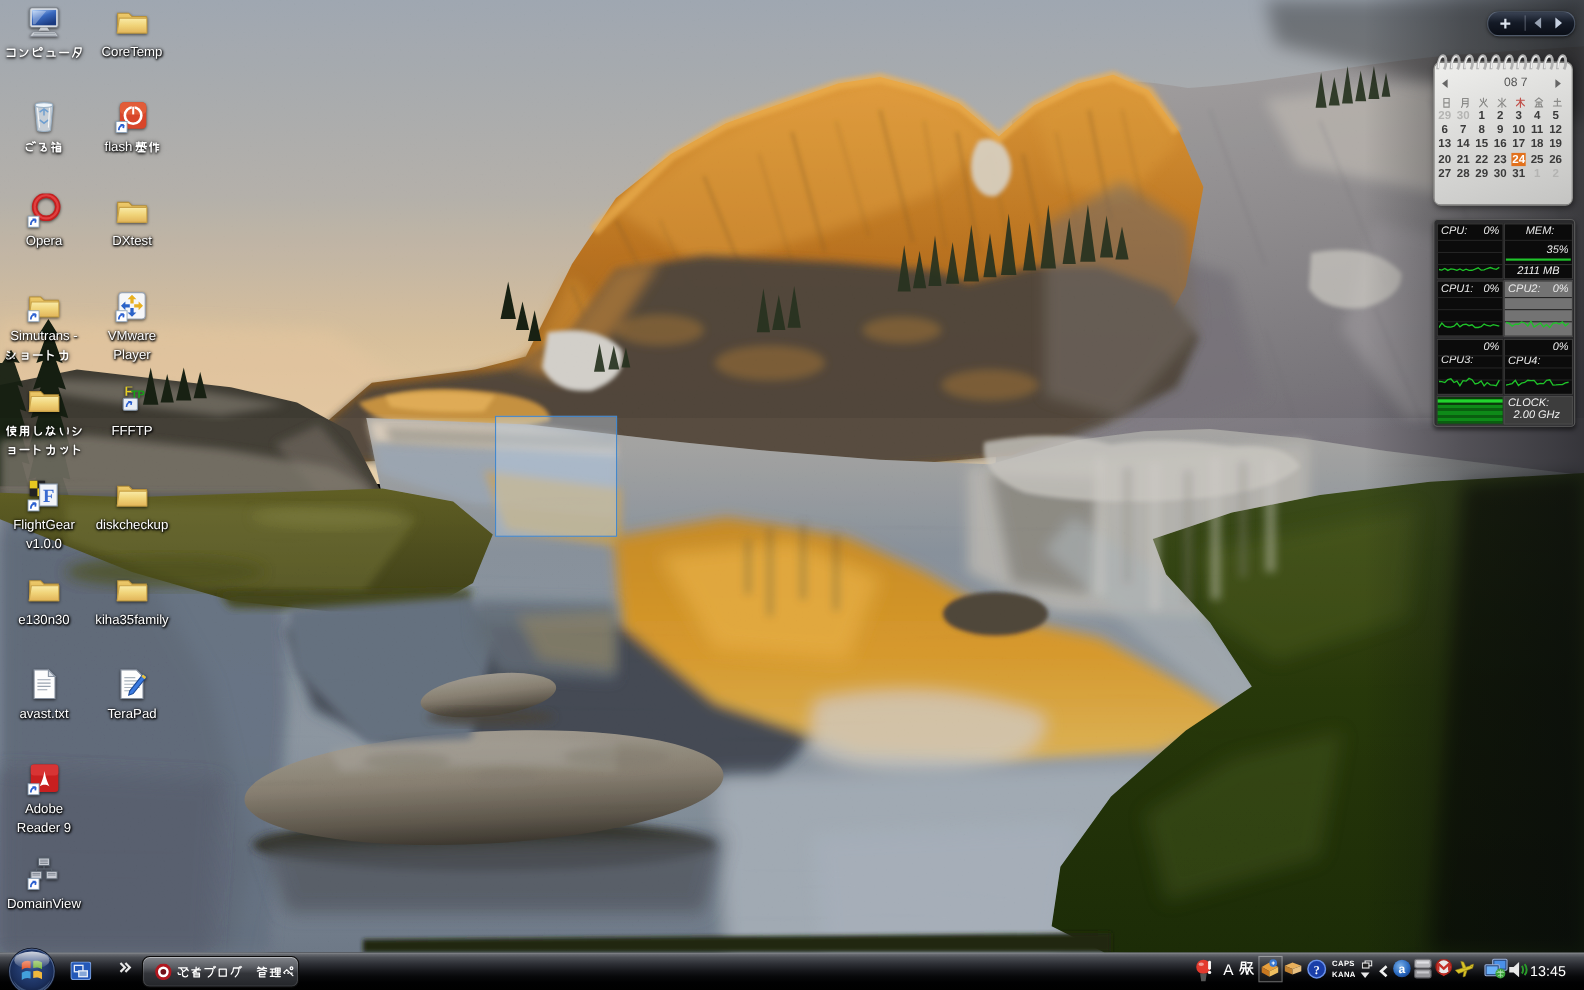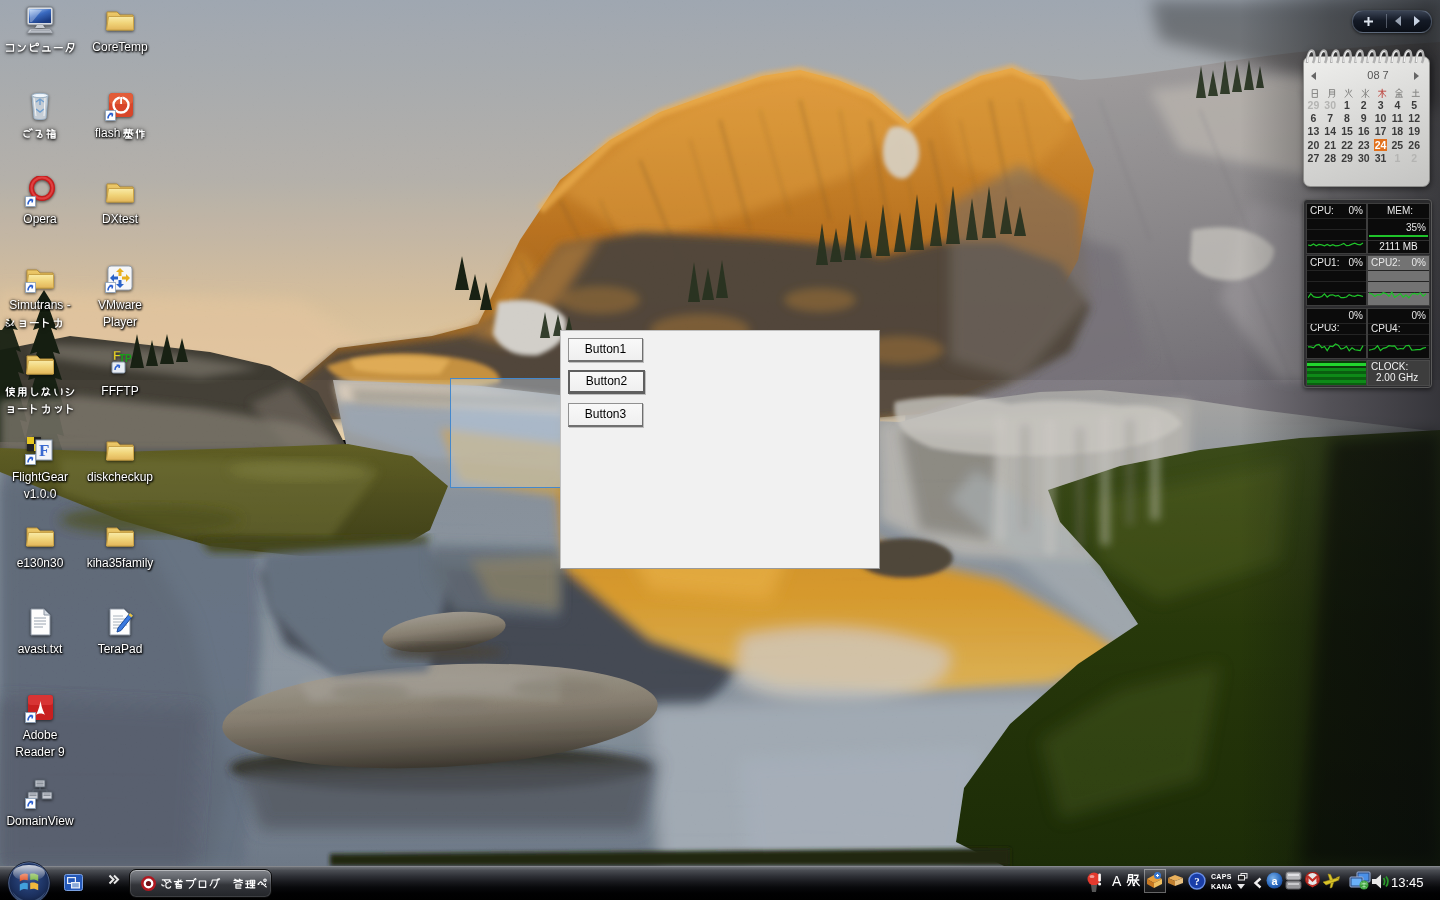--- a/index.html
+++ b/index.html
@@ -444,25 +444,20 @@
 <div class="lbl" style="left:60px;top:383px">FFFTP</div>
 <div class="lbl" style="left:-20px;top:469px">FlightGear<br>v1.0.0</div>
 <div class="lbl" style="left:60px;top:469px">diskcheckup</div>
 <div class="lbl" style="left:-20px;top:555px">e130n30</div>
 <div class="lbl" style="left:60px;top:555px">kiha35family</div>
 <div class="lbl" style="left:-20px;top:641px">avast.txt</div>
 <div class="lbl" style="left:60px;top:641px">TeraPad</div>
 <div class="lbl" style="left:-20px;top:727px">Adobe<br>Reader 9</div>
 <div class="lbl" style="left:-20px;top:813px">DomainView</div>
 
-<div id="form">
- <div class="btn" style="top:7px;">Button1</div>
- <div class="btn" style="top:39px;border:2px solid #5f5f5f;border-bottom-width:3px;height:19px;line-height:18px;">Button2</div>
- <div class="btn" style="top:72px;">Button3</div>
-</div>
 
 <div style="position:absolute;left:1352px;top:10px;width:78px;height:21px;border-radius:11px;background:linear-gradient(#3a4354,#141a26 45%,#0a0e16);border:1px solid rgba(150,165,185,.4);box-shadow:0 1px 3px rgba(0,0,0,.6);">
  <svg style="position:absolute;left:10px;top:5px" width="11" height="11" viewBox="0 0 11 11">
 <path d="M5.5,1 V10 M1,5.5 H10" stroke="#dde4ee" stroke-width="2" fill="none"></path>
       </svg>
  <div style="position:absolute;left:33px;top:3px;width:1px;height:14px;background:rgba(200,210,225,.35);"></div>
  <div style="position:absolute;left:42px;top:5px;width:0;height:0;border-top:5px solid transparent;border-bottom:5px solid transparent;border-right:6px solid #97a1b1;"></div>
  <div style="position:absolute;left:61px;top:5px;width:0;height:0;border-top:5px solid transparent;border-bottom:5px solid transparent;border-left:6px solid #c7d1e1;"></div>
 </div>
 
@@ -520,21 +515,21 @@
           <path d="M5,1.6 V8 M2.2,4.2 H7.8 M1.4,8.4 H8.6" fill="none" stroke="#8a8a88" stroke-width="1" stroke-linecap="round"></path>
         </g>
  </svg>
 <div style="position:absolute;left:2px;top:52.0px;width:121px;font-size:10.5px;font-weight:bold;white-space:nowrap;"><span style="display:inline-block;width:16.8px;text-align:center;color:#b4b4b2;">29</span><span style="display:inline-block;width:16.8px;text-align:center;color:#b4b4b2;">30</span><span style="display:inline-block;width:16.8px;text-align:center;color:#3b3b3b;">1</span><span style="display:inline-block;width:16.8px;text-align:center;color:#3b3b3b;">2</span><span style="display:inline-block;width:16.8px;text-align:center;color:#3b3b3b;">3</span><span style="display:inline-block;width:16.8px;text-align:center;color:#3b3b3b;">4</span><span style="display:inline-block;width:16.8px;text-align:center;color:#3b3b3b;">5</span></div>
 <div style="position:absolute;left:2px;top:65.2px;width:121px;font-size:10.5px;font-weight:bold;white-space:nowrap;"><span style="display:inline-block;width:16.8px;text-align:center;color:#3b3b3b;">6</span><span style="display:inline-block;width:16.8px;text-align:center;color:#3b3b3b;">7</span><span style="display:inline-block;width:16.8px;text-align:center;color:#3b3b3b;">8</span><span style="display:inline-block;width:16.8px;text-align:center;color:#3b3b3b;">9</span><span style="display:inline-block;width:16.8px;text-align:center;color:#3b3b3b;">10</span><span style="display:inline-block;width:16.8px;text-align:center;color:#3b3b3b;">11</span><span style="display:inline-block;width:16.8px;text-align:center;color:#3b3b3b;">12</span></div>
 <div style="position:absolute;left:2px;top:78.4px;width:121px;font-size:10.5px;font-weight:bold;white-space:nowrap;"><span style="display:inline-block;width:16.8px;text-align:center;color:#3b3b3b;">13</span><span style="display:inline-block;width:16.8px;text-align:center;color:#3b3b3b;">14</span><span style="display:inline-block;width:16.8px;text-align:center;color:#3b3b3b;">15</span><span style="display:inline-block;width:16.8px;text-align:center;color:#3b3b3b;">16</span><span style="display:inline-block;width:16.8px;text-align:center;color:#3b3b3b;">17</span><span style="display:inline-block;width:16.8px;text-align:center;color:#3b3b3b;">18</span><span style="display:inline-block;width:16.8px;text-align:center;color:#3b3b3b;">19</span></div>
 <div style="position:absolute;left:2px;top:91.6px;width:121px;font-size:10.5px;font-weight:bold;white-space:nowrap;"><span style="display:inline-block;width:16.8px;text-align:center;color:#3b3b3b;">20</span><span style="display:inline-block;width:16.8px;text-align:center;color:#3b3b3b;">21</span><span style="display:inline-block;width:16.8px;text-align:center;color:#3b3b3b;">22</span><span style="display:inline-block;width:16.8px;text-align:center;color:#3b3b3b;">23</span><span style="display:inline-block;width:16.8px;text-align:center;color:#fff;"><span style="background:#e2711d;color:#fff;padding:0 1px;">24</span></span><span style="display:inline-block;width:16.8px;text-align:center;color:#3b3b3b;">25</span><span style="display:inline-block;width:16.8px;text-align:center;color:#3b3b3b;">26</span></div>
 <div style="position:absolute;left:2px;top:104.8px;width:121px;font-size:10.5px;font-weight:bold;white-space:nowrap;"><span style="display:inline-block;width:16.8px;text-align:center;color:#3b3b3b;">27</span><span style="display:inline-block;width:16.8px;text-align:center;color:#3b3b3b;">28</span><span style="display:inline-block;width:16.8px;text-align:center;color:#3b3b3b;">29</span><span style="display:inline-block;width:16.8px;text-align:center;color:#3b3b3b;">30</span><span style="display:inline-block;width:16.8px;text-align:center;color:#3b3b3b;">31</span><span style="display:inline-block;width:16.8px;text-align:center;color:#b4b4b2;">1</span><span style="display:inline-block;width:16.8px;text-align:center;color:#b4b4b2;">2</span></div>
 </div>
 
-<div id="cpu" style="position:absolute;left:1303px;top:199px;width:127px;height:187px;background:rgba(40,40,42,.92);border:1px solid #5a5a5a;border-radius:4px;box-shadow:0 2px 4px rgba(0,0,0,.5);">
+<div id="cpu" style="position:absolute;left:1303px;top:199px;width:127px;height:187px;background:rgba(40,40,42,.92);border:1px solid #5a5a5a;border-radius:4px;box-shadow:0 2px 4px rgba(0,0,0,.5);font-style:italic;">
 <div style="position:absolute;left:2px;top:3px;width:59px;height:49px;background:#0b0b0b;border:1px solid #3e3e3e;">
         <div style="position:absolute;left:3px;top:1px;color:#e8e8e8;font-size:10px;">CPU:</div>
         <div style="position:absolute;right:3px;top:1px;color:#e8e8e8;font-size:10px;">0%</div>
         <div style="position:absolute;left:0;top:14px;width:100%;height:1px;background:#242424;"></div>
         <div style="position:absolute;left:0;top:25px;width:100%;height:1px;background:#242424;"></div>
         <div style="position:absolute;left:0;top:36px;width:100%;height:1px;background:#242424;"></div>
         <svg style="position:absolute;left:1px;top:0" width="57" height="47">
           <polyline points="0.0,41.0 2.8,41.5 5.5,40.0 8.2,41.8 11.0,40.4 13.8,40.9 16.5,41.8 19.2,40.5 22.0,41.9 24.8,40.7 27.5,41.8 30.2,41.7 33.0,40.7 35.8,39.5 38.5,41.6 41.2,41.3 44.0,40.1 46.8,39.2 49.5,40.3 52.2,40.8 55.0,39.1" fill="none" stroke="#1fc32a" stroke-width="1.2"></polyline>
         </svg>
       </div>

